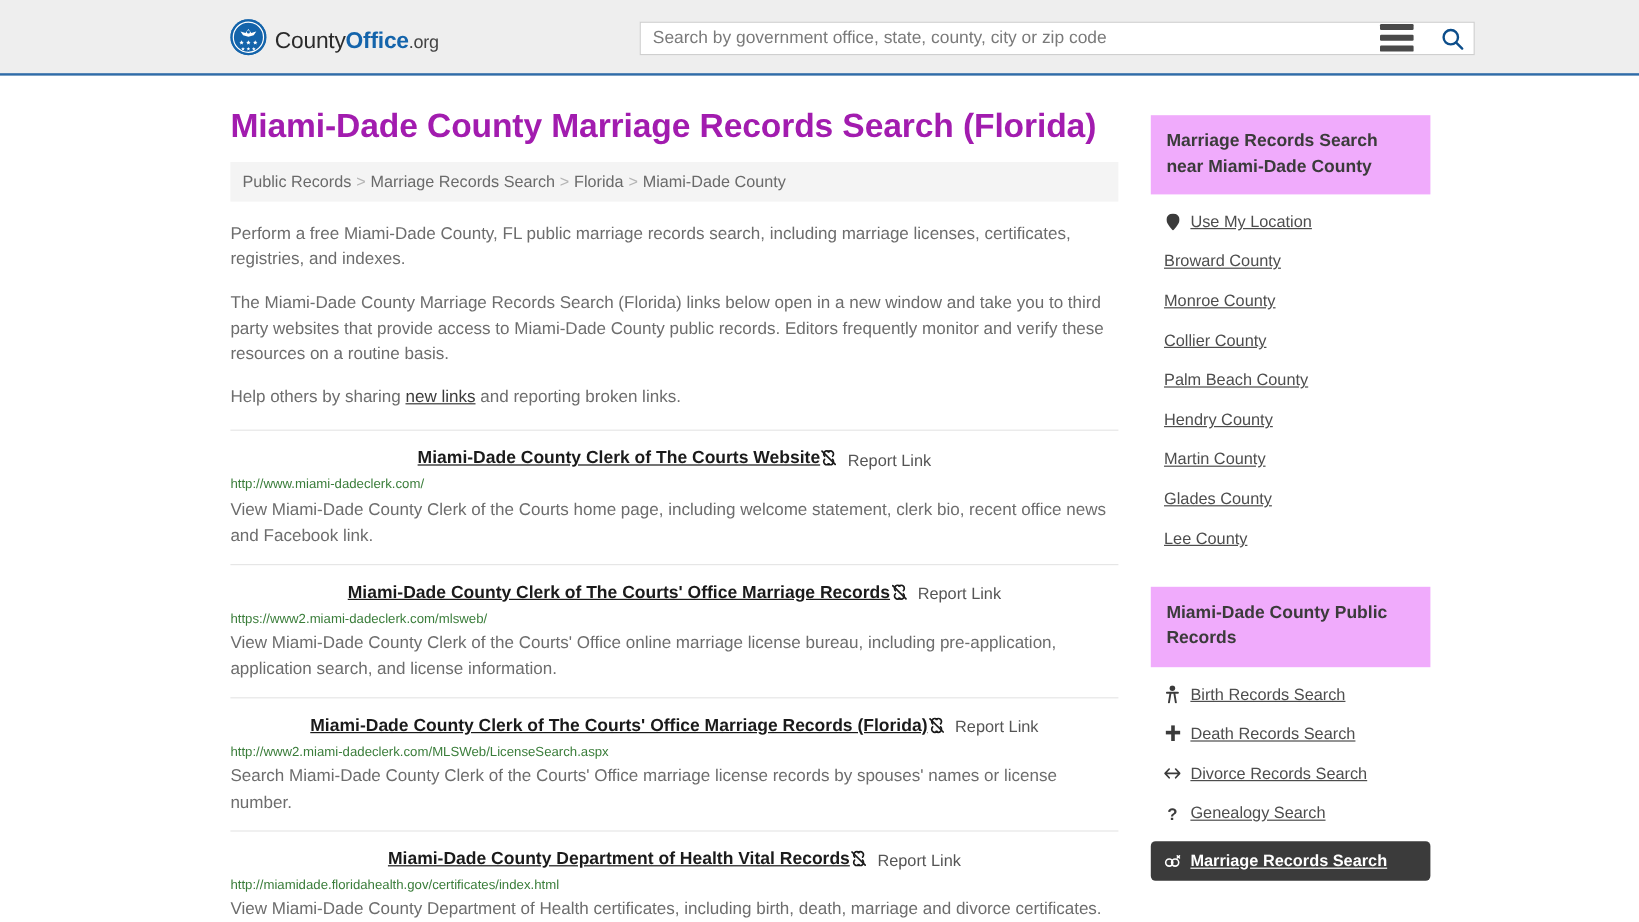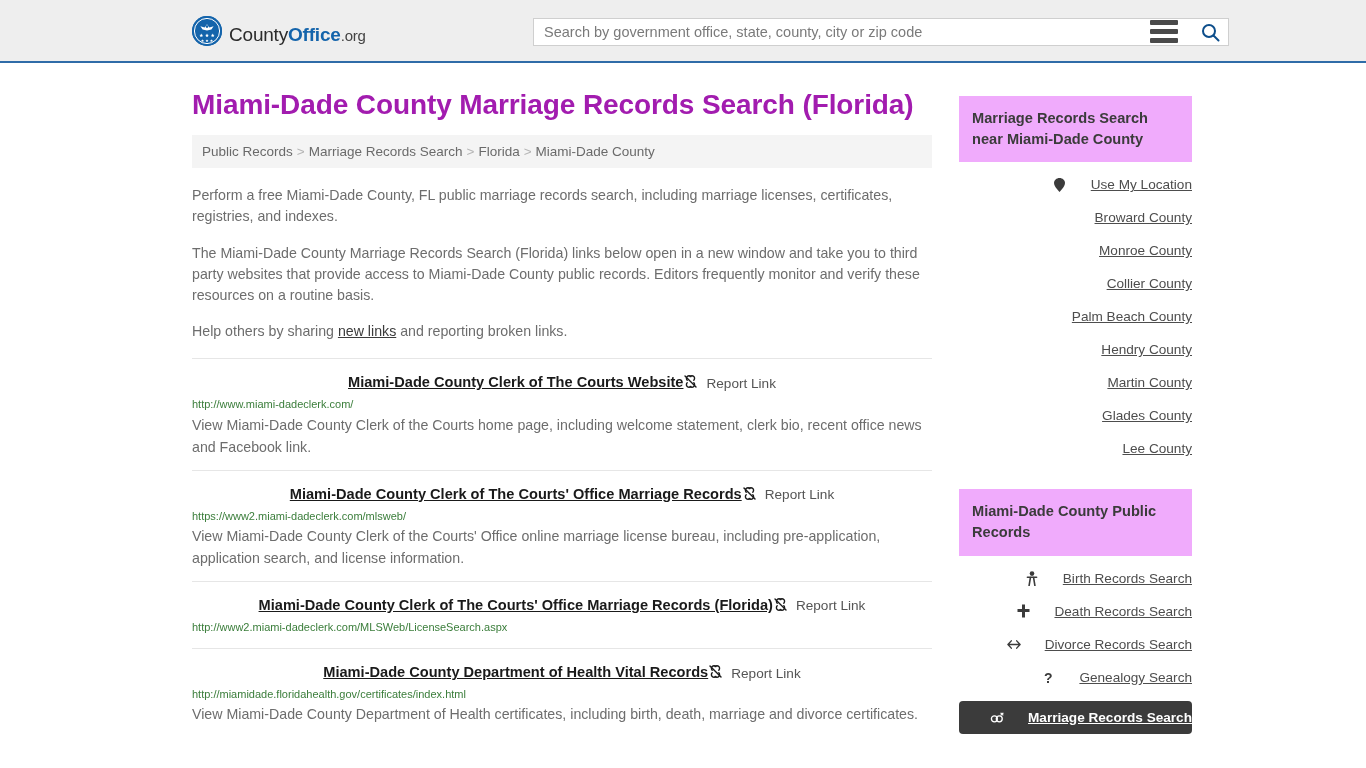--- a/index.html
+++ b/index.html
@@ -162,24 +162,23 @@
   .side-box-title {
     background: #f0abfc;
     padding: 12px 13px;
     font-size: 14.6px;
     font-weight: bold;
     color: #3b3b3b;
     line-height: 1.45;
   }
   .side-list { padding: 6px 0 0 0; margin: 0; list-style: none; }
   .side-list li {
-    display: flex; align-items: center; gap: 24px;
+    display: flex; align-items: center; gap: 8px;
     padding: 9px 0 9px 11px;
     font-size: 13.6px;
-    justify-content: flex-end;
   }
   .side-list li a {
     color: #4d4d4d;
     text-decoration: underline;
   }
   .side-icon {
     width: 14px; flex: 0 0 14px;
     display: flex; align-items: center; justify-content: center;
     color: #3b3b3b;
     font-size: 14px;
@@ -292,20 +291,21 @@
                   <path d="M2 2 L13 13" stroke="#1a1a1a" stroke-width="1.4" stroke-linecap="round"></path>
                   <path d="M4.2 6.2 a2.6 2.6 0 0 1 0-3.7 a2.6 2.6 0 0 1 3.7 0" fill="none" stroke="#1a1a1a" stroke-width="1.4" stroke-linecap="round"></path>
                   <path d="M10.8 8.8 a2.6 2.6 0 0 1 0 3.7 a2.6 2.6 0 0 1 -3.7 0" fill="none" stroke="#1a1a1a" stroke-width="1.4" stroke-linecap="round"></path>
                   <path d="M10.8 6.2 a2.6 2.6 0 0 0 0-3.7 a2.6 2.6 0 0 0 -3.7 0" fill="none" stroke="#1a1a1a" stroke-width="1.4" stroke-linecap="round"></path>
                   <path d="M4.2 8.8 a2.6 2.6 0 0 0 0 3.7 a2.6 2.6 0 0 0 3.7 0" fill="none" stroke="#1a1a1a" stroke-width="1.4" stroke-linecap="round"></path>
                 </svg></span>
               <span>Report Link</span>
             </span>
           </div>
           <div class="result-url">http://www2.miami-dadeclerk.com/MLSWeb/LicenseSearch.aspx</div>
+          <p class="result-desc">Search Miami-Dade County Clerk of the Courts' Office marriage license records by spouses' names or license number.</p>
         </div>
         <div class="result">
           <div class="result-head">
             <a href="#" class="result-title">Miami-Dade County Department of Health Vital Records</a>
             <span class="report-link">
               <span><svg width="15" height="15" viewBox="0 0 15 15">
                   <path d="M2 2 L13 13" stroke="#1a1a1a" stroke-width="1.4" stroke-linecap="round"></path>
                   <path d="M4.2 6.2 a2.6 2.6 0 0 1 0-3.7 a2.6 2.6 0 0 1 3.7 0" fill="none" stroke="#1a1a1a" stroke-width="1.4" stroke-linecap="round"></path>
                   <path d="M10.8 8.8 a2.6 2.6 0 0 1 0 3.7 a2.6 2.6 0 0 1 -3.7 0" fill="none" stroke="#1a1a1a" stroke-width="1.4" stroke-linecap="round"></path>
                   <path d="M10.8 6.2 a2.6 2.6 0 0 0 0-3.7 a2.6 2.6 0 0 0 -3.7 0" fill="none" stroke="#1a1a1a" stroke-width="1.4" stroke-linecap="round"></path>

